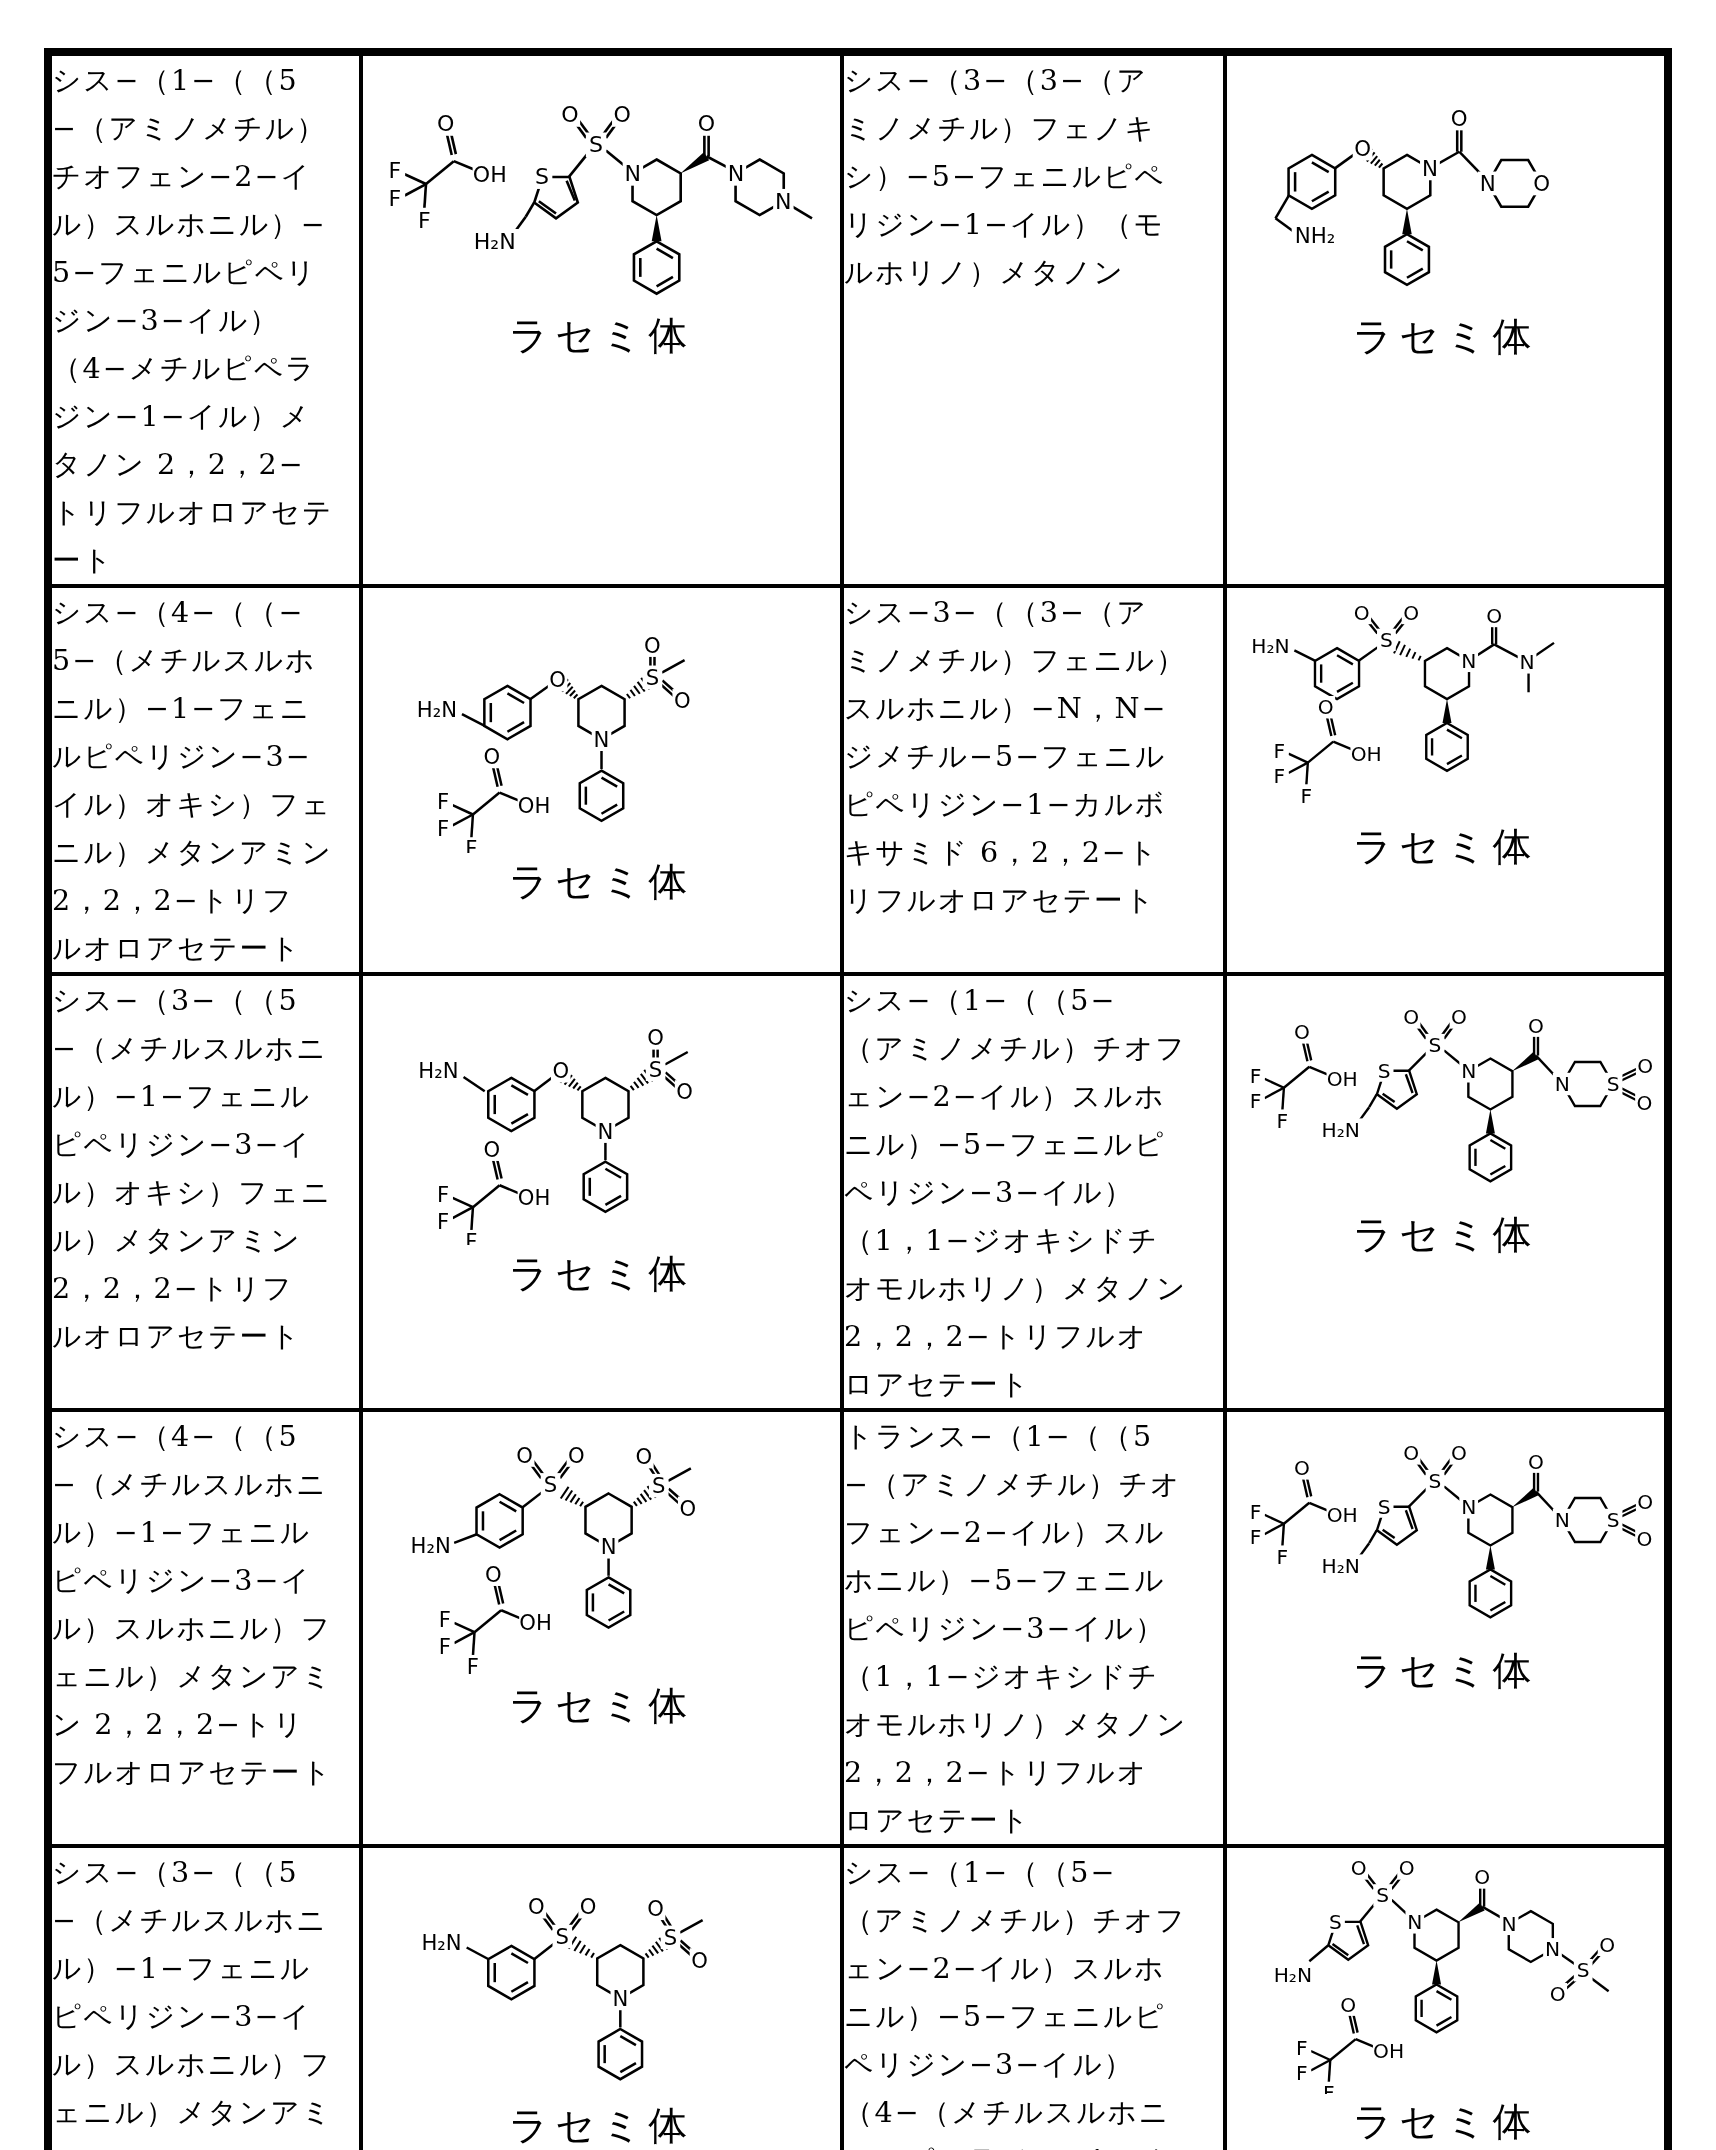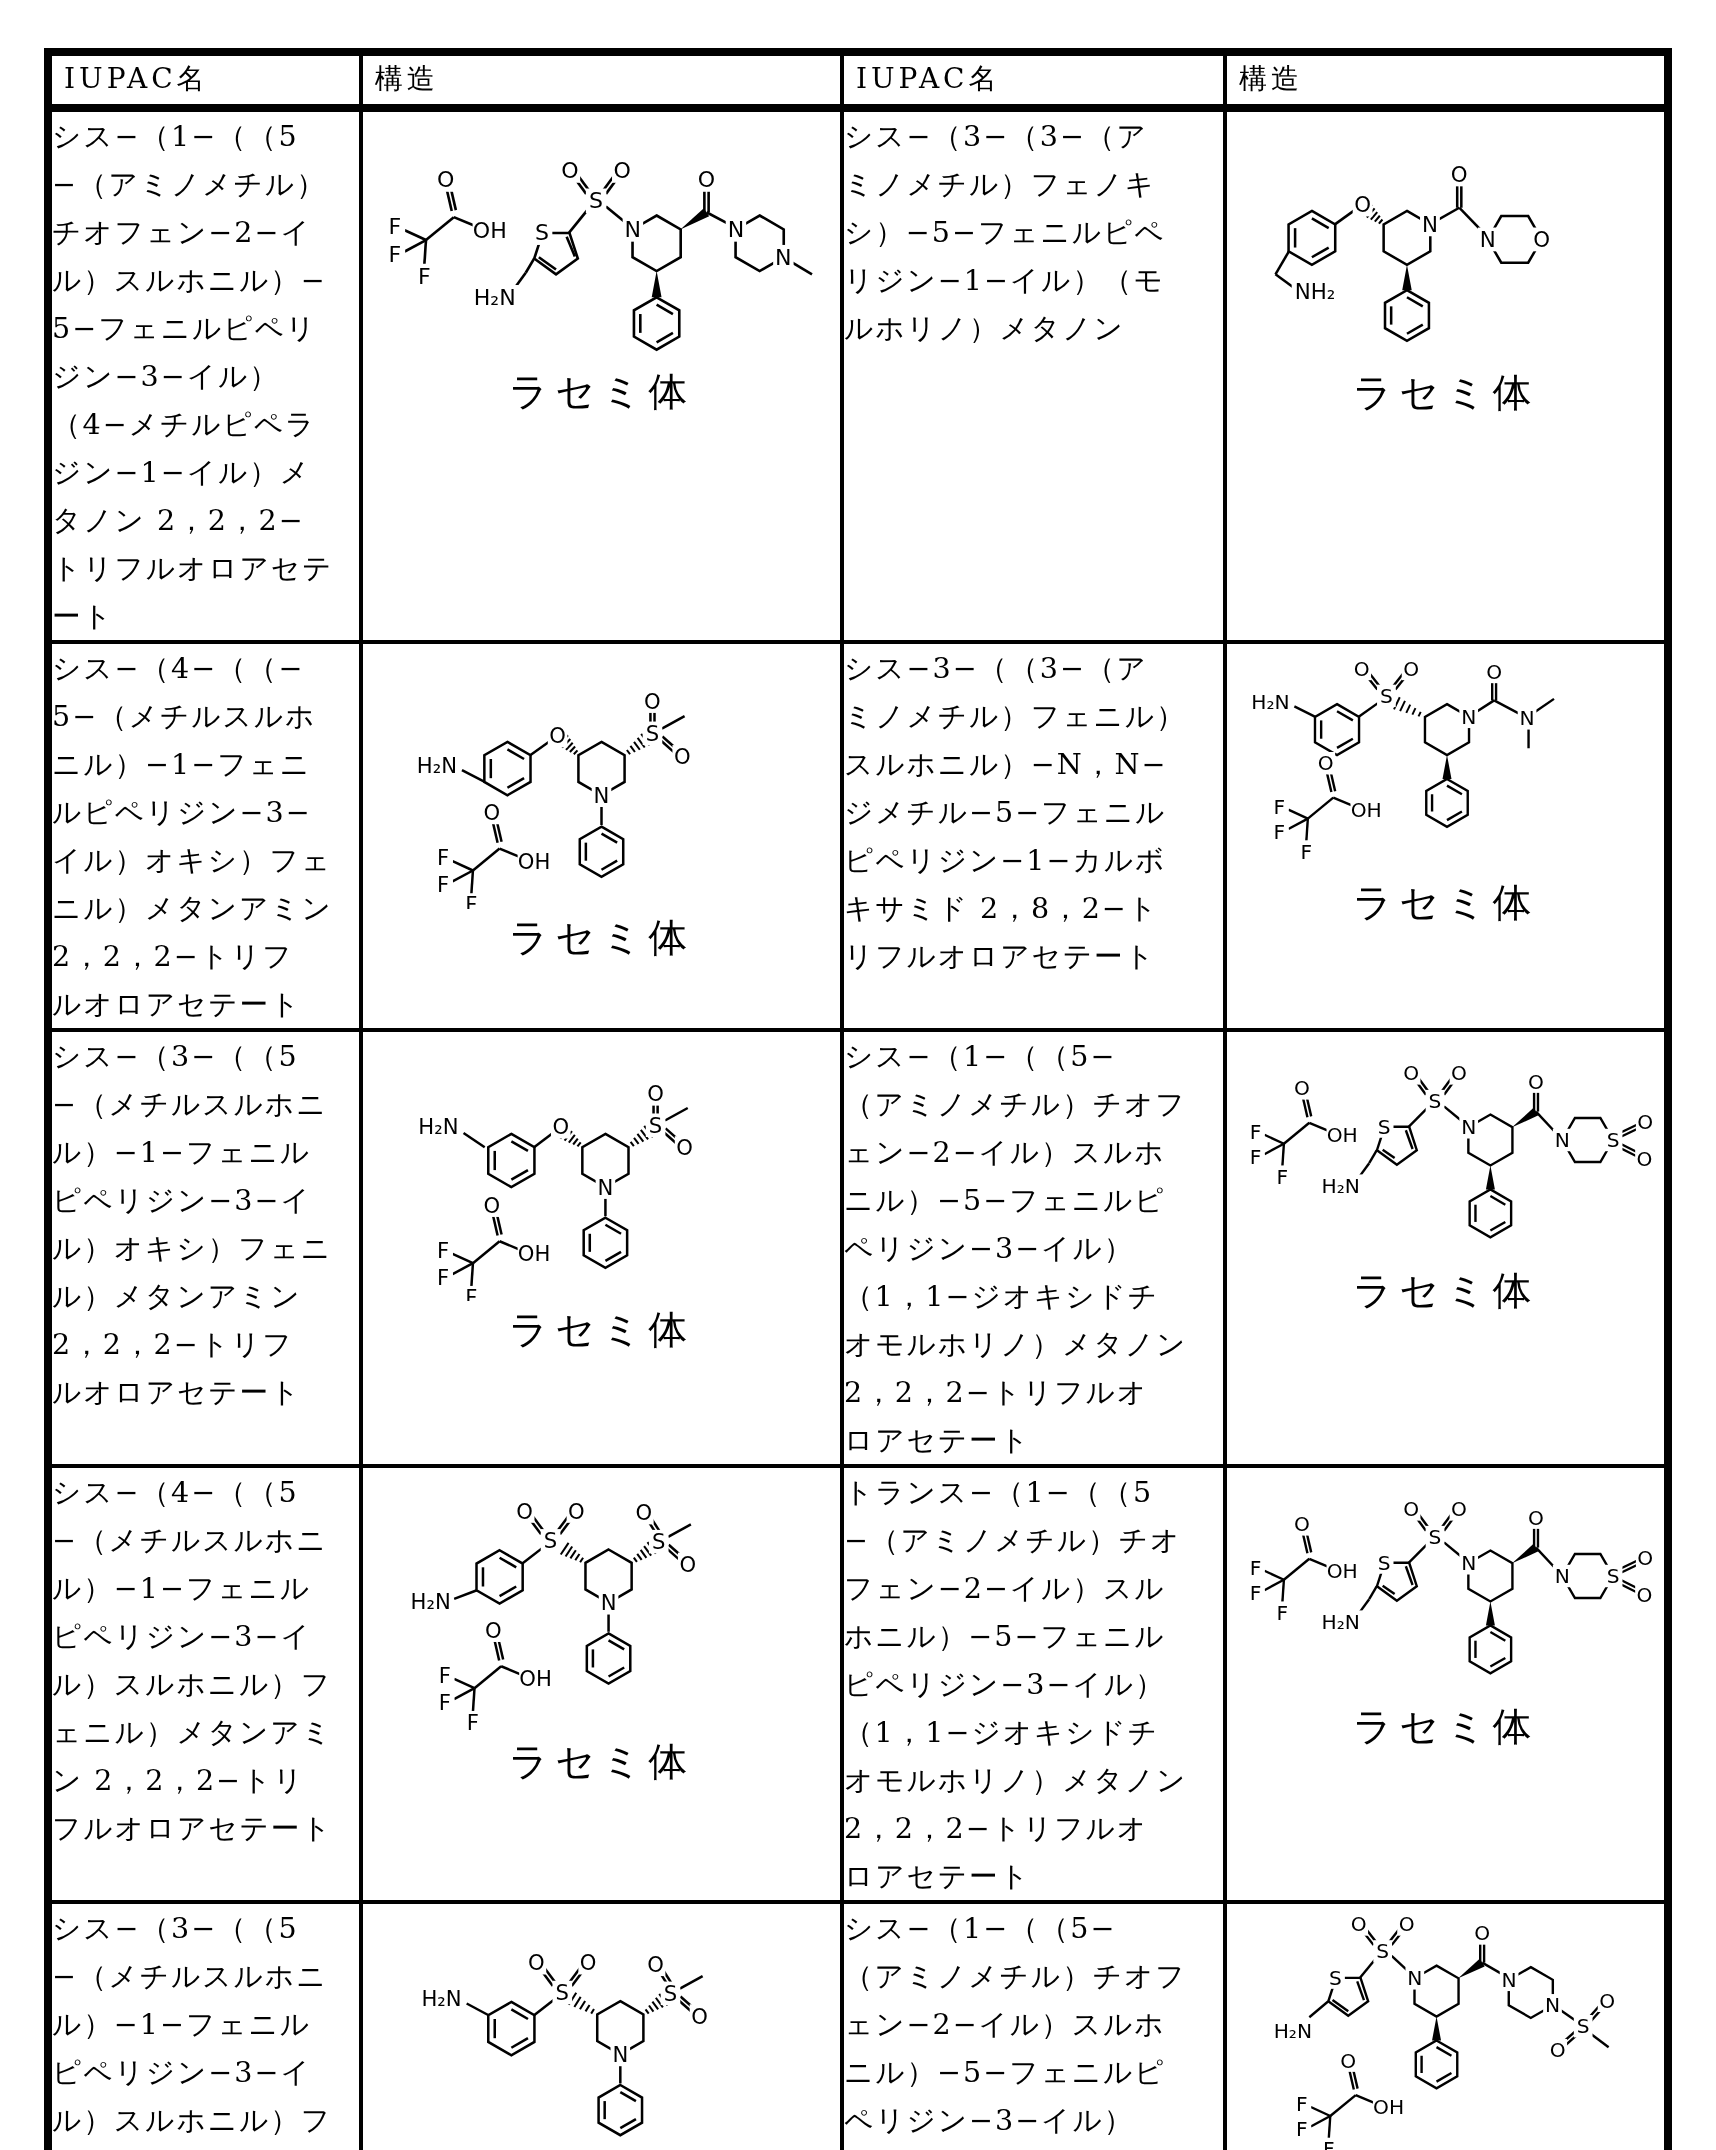--- a/index.html
+++ b/index.html
@@ -53,26 +53,20 @@
 
 <div class="page">
   <table class="cmp">
     <colgroup>
       <col class="c-name">
         <col class="c-struct">
         <col class="c-name2">
         <col class="c-struct2">
     </colgroup>
     <tbody>
-        <tr class="hdr">
-      <th>IUPAC名</th>
-      <th>構造</th>
-      <th>IUPAC名</th>
-      <th>構造</th>
-    </tr>
 
     <tr class="r1">
       <td class="name">シス−（1−（（5
 −（アミノメチル）
 チオフェン−2−イ
 ル）スルホニル）−
 5−フェニルピペリ
 ジン−3−イル）
 （4−メチルピペラ
 ジン−1−イル）メ
@@ -257,21 +251,21 @@
               <rect x="101.5" y="309" width="25" height="30" fill="#fff"></rect>
               <text x="114" y="324" text-anchor="middle" dominant-baseline="central" font-size="27" font-family="&quot;DejaVu Sans&quot;,&quot;Liberation Sans&quot;,sans-serif" fill="#000">F</text>
             </svg>
         <div class="rac">ラセミ体</div>
       </td>
       <td class="name">シス−3−（（3−（ア
 ミノメチル）フェニル）
 スルホニル）−N，N−
 ジメチル−5−フェニル
 ピペリジン−1−カルボ
-キサミド 2，8，2−ト
+キサミド 6，2，2−ト
 リフルオロアセテート</td>
       <td class="struct">
         <svg class="svgwrap" width="419" viewBox="0 0 560 300">
               <line x1="106" y1="88" x2="78" y2="74" stroke="#000" stroke-width="3.2"></line>
               <polygon points="135,71 164.44486372867092,88 164.44486372867092,122 135,139 105.55513627132908,122 105.55513627132909,88" fill="none" stroke="#000" stroke-width="3.2"></polygon>
               <line x1="135" y1="80.52" x2="156.20030188464307" y2="92.76" stroke="#000" stroke-width="3.2"></line>
               <line x1="156.20030188464307" y1="117.24" x2="135" y2="129.48" stroke="#000" stroke-width="3.2"></line>
               <line x1="113.79969811535693" y1="117.24" x2="113.79969811535695" y2="92.76" stroke="#000" stroke-width="3.2"></line>
               <line x1="164" y1="88" x2="192" y2="68" stroke="#000" stroke-width="3.2"></line>
               <line x1="193.0406951903869" y1="48.38892484969455" x2="178.0406951903869" y2="29.388924849694547" stroke="#000" stroke-width="3.2"></line>

